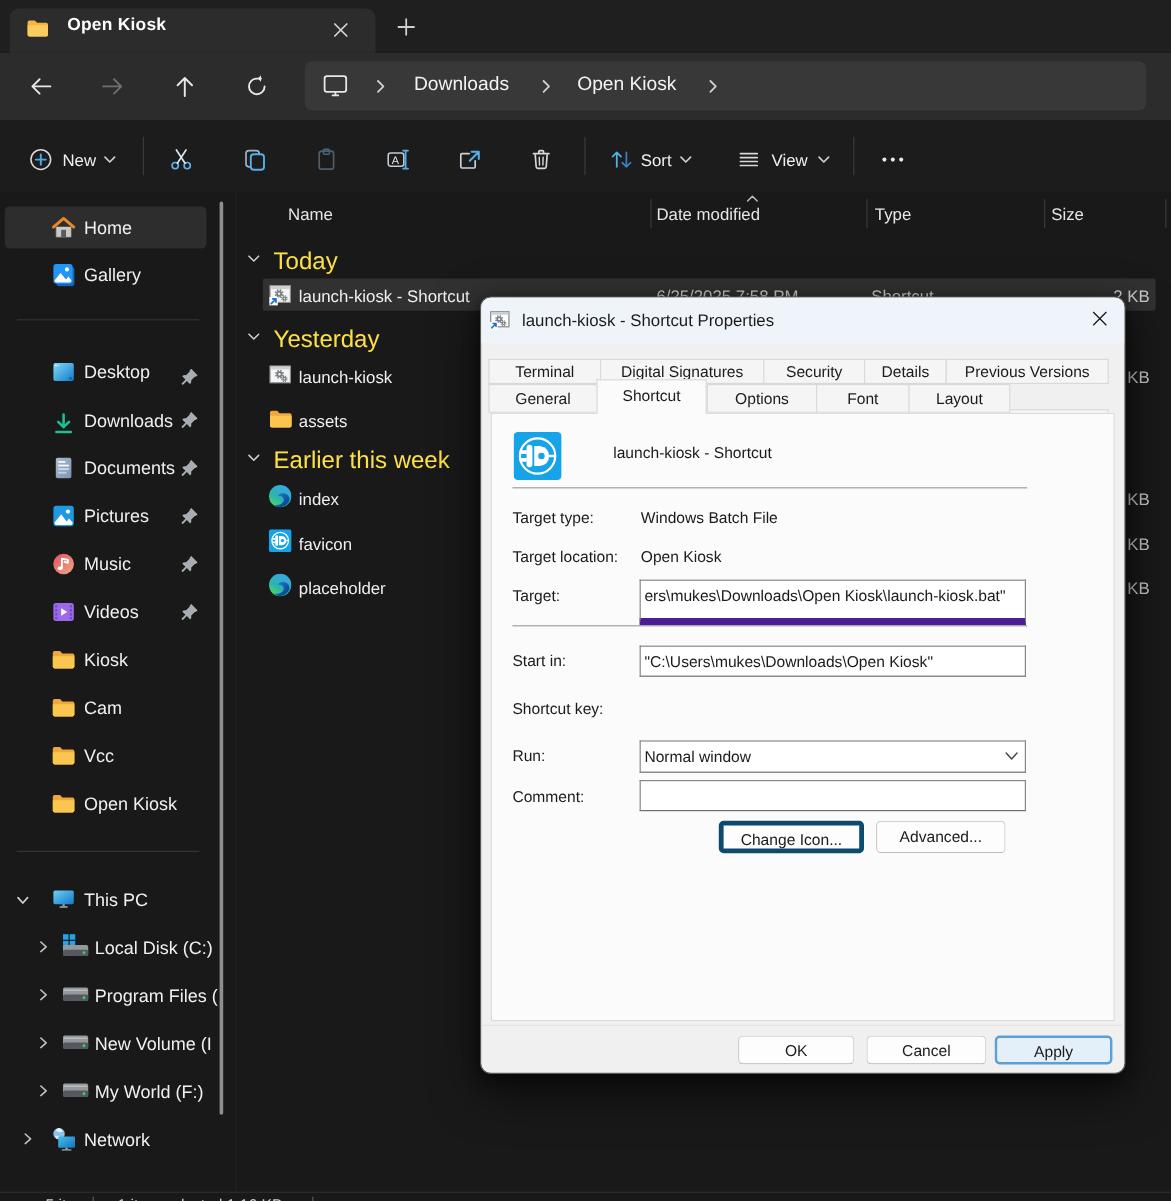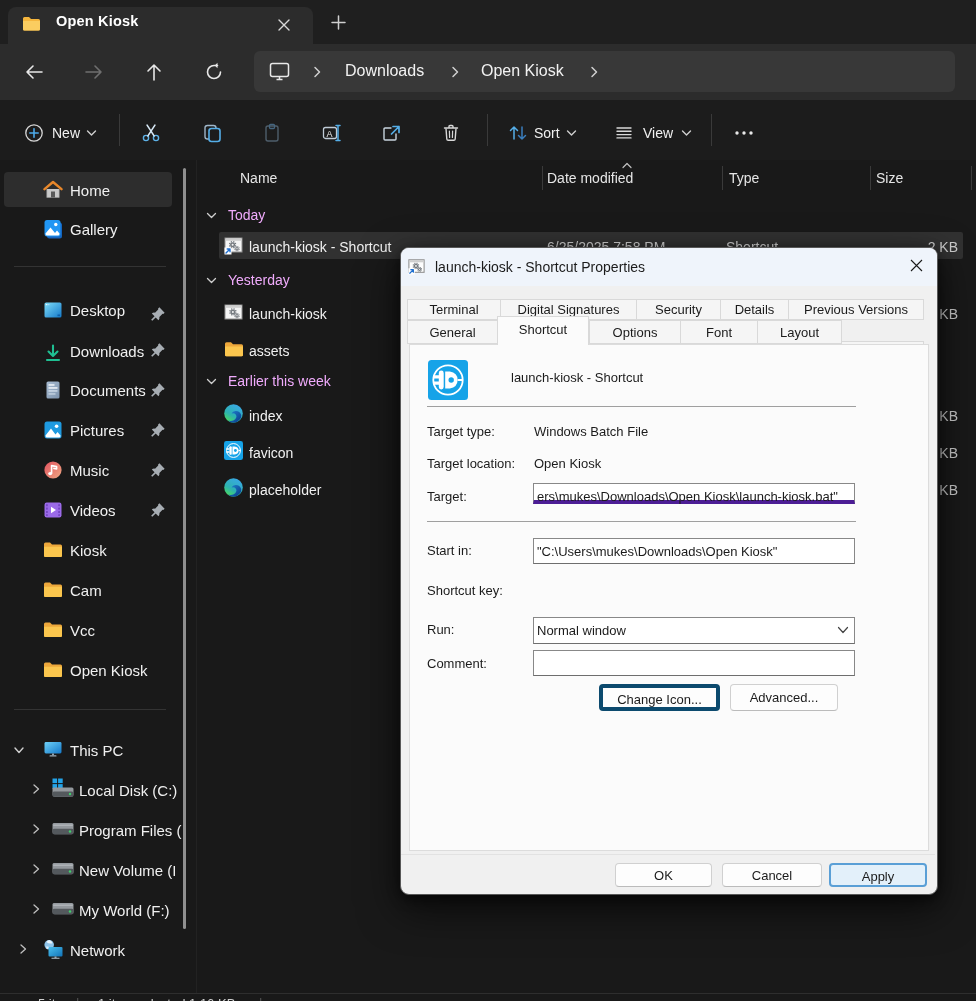--- a/index.html
+++ b/index.html
@@ -19,21 +19,21 @@
   .tooltxt{color:#f0f0f0;font-size:14px;top:125px;}
   
   #content{left:0;top:160px;width:976px;height:833px;background:#191919;}
   .navitem{color:#f0f0f0;font-size:15px;}
   #homehl{left:4px;top:12px;width:168px;height:35px;border-radius:4px;background:#2d2d2d;}
   .sbthumb{left:183px;top:8px;width:3px;height:761px;background:#8f8f8f;border-radius:2px;}
   .sbsep{left:14px;width:152px;height:1px;background:#333333;}
   
   .hdrtxt{color:#e6e6e6;font-size:14px;top:10px;}
   .hsep{width:1px;height:24px;background:#3a3a3a;top:6px;}
-  .grouptxt{color:#f0abfc;font-size:14px;}
+  .grouptxt{color:#fde047;font-size:20px;}
   .rowname{color:#f0f0f0;font-size:14px;}
   .rowmeta{color:#cccccc;font-size:14px;}
   #selrow{left:23px;top:72px;width:744px;height:27px;background:#313131;border-radius:2px;}
   
   #statusbar{left:0;top:993px;width:976px;height:8px;background:#191919;border-top:1px solid #2e2e2e;}
   .stattxt{color:#cfcfcf;font-size:13px;top:3px;}
   
   #dialog{left:400px;top:247px;width:538px;height:648px;background:#f0f0f0;
           border:1px solid #585858;border-radius:9px;
           box-shadow:0 14px 40px rgba(0,0,0,.62),0 4px 12px rgba(0,0,0,.5);
@@ -588,21 +588,21 @@
       <circle cx="23.2" cy="20" r="2.7" fill="#16a3e8"></circle>
       <path d="M29.6 20 L34.6 20" stroke="#fff" stroke-width="2.2"></path>
     </svg>
     <div class="abs dval" style="left:110px;top:122px;">launch-kiosk - Shortcut</div>
     <div class="dsep" style="left:26px;top:158px;width:429px;background:#9f9f9f;"></div>
     <div class="abs dlbl" style="left:26px;top:176px;">Target type:</div>
     <div class="abs dval" style="left:133px;top:176px;">Windows Batch File</div>
     <div class="abs dlbl" style="left:26px;top:208px;">Target location:</div>
     <div class="abs dval" style="left:133px;top:208px;">Open Kiosk</div>
     <div class="abs dlbl" style="left:26px;top:241px;">Target:</div>
-    <div class="dbox" style="left:132px;top:235px;width:322px;height:21px;border-bottom:4px solid #4c1d95;">ers\mukes\Downloads\Open Kiosk\launch-kiosk.bat"</div>
+    <div class="dbox" style="left:132px;top:235px;width:322px;height:38px;border-bottom:6px solid #4c1d95;">ers\mukes\Downloads\Open Kiosk\launch-kiosk.bat"</div>
     <div class="dsep" style="left:26px;top:273px;width:429px;background:#9f9f9f;"></div>
     <div class="abs dlbl" style="left:26px;top:295px;">Start in:</div>
     <div class="dbox" style="left:132px;top:290px;width:322px;height:26px;">"C:\Users\mukes\Downloads\Open Kiosk"</div>
     <div class="abs dlbl" style="left:26px;top:335px;">Shortcut key:</div>
     <div class="abs dlbl" style="left:26px;top:374px;">Run:</div>
     <div class="dbox" style="left:132px;top:369px;width:322px;height:27px;">Normal window</div>
     <svg class="abs" style="left:436px;top:378px" width="12" height="9" viewBox="0 0 12 9">
       <path d="M1.5 1.5 L6 6.5 L10.5 1.5" stroke="#444" stroke-width="1.2" fill="none" stroke-linecap="round" stroke-linejoin="round"></path>
     </svg>
     <div class="abs dlbl" style="left:26px;top:408px;">Comment:</div>

